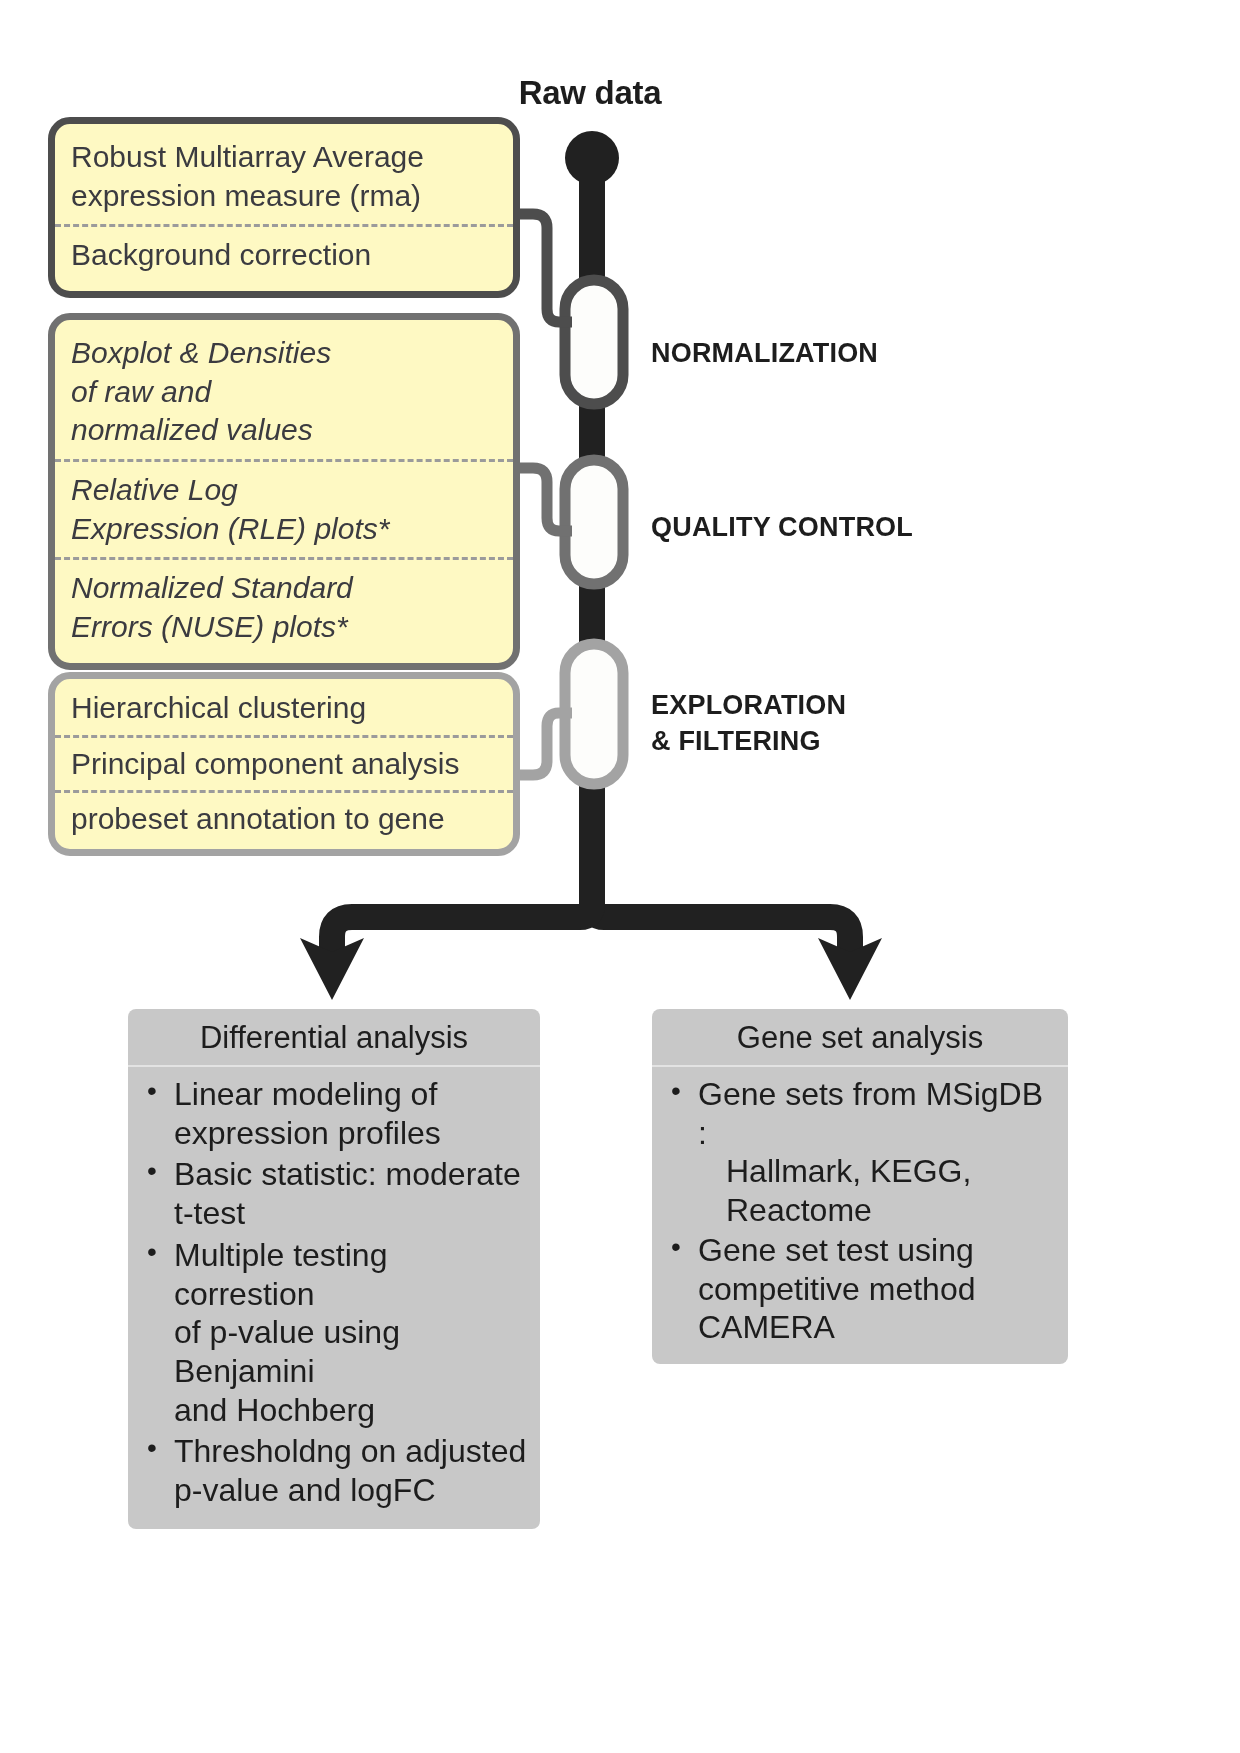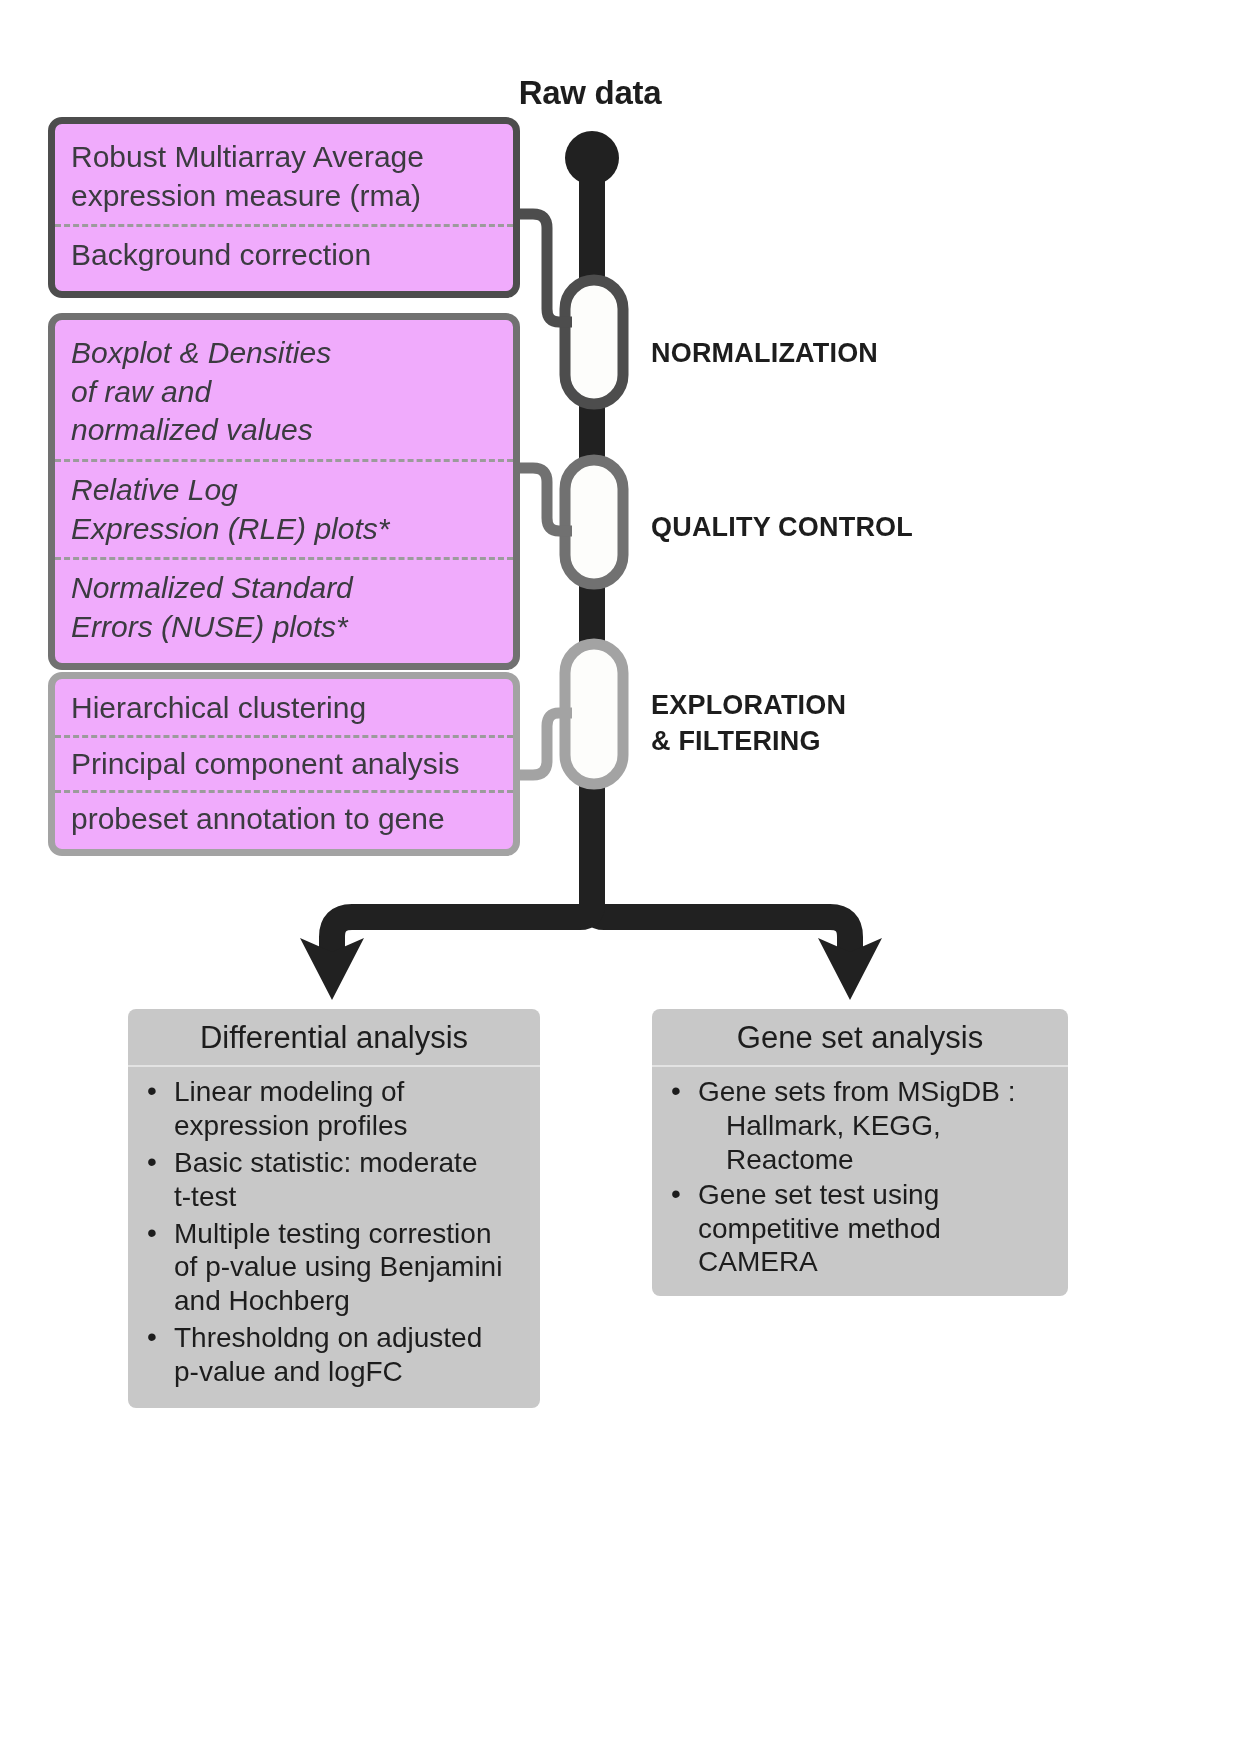--- a/index.html
+++ b/index.html
@@ -35,22 +35,22 @@
     font-size: 33px;
     font-weight: bold;
     color: #1d1d1d;
     letter-spacing: -0.3px;
   }
 
   
   .stage-box {
     position: absolute;
     box-sizing: border-box;
-    background: #f0abfc;
-    border-radius: 14px;
+    background: #fef9c3;
+    border-radius: 22px;
     border-style: solid;
   }
   .stage-box .seg {
     box-sizing: border-box;
     padding: 9px 14px 9px 16px;
     font-size: 30px;
     line-height: 1.29;
     color: #3b3b40;
   }
   .stage-box .seg + .seg {
@@ -115,21 +115,21 @@
     padding: 11px 10px 9px 10px;
     border-bottom: 2px solid #e3e3e3;
   }
   .analysis-panel ul {
     margin: 0;
     padding: 8px 12px 16px 46px;
     list-style: none;
   }
   .analysis-panel li {
     position: relative;
-    font-size: 28px;
+    font-size: 32px;
     line-height: 1.21;
     color: #1d1d1d;
     margin: 0 0 3px 0;
   }
   .analysis-panel li::before {
     content: "\2022";
     position: absolute;
     left: -27px;
     top: -1px;
     font-size: 28px;

